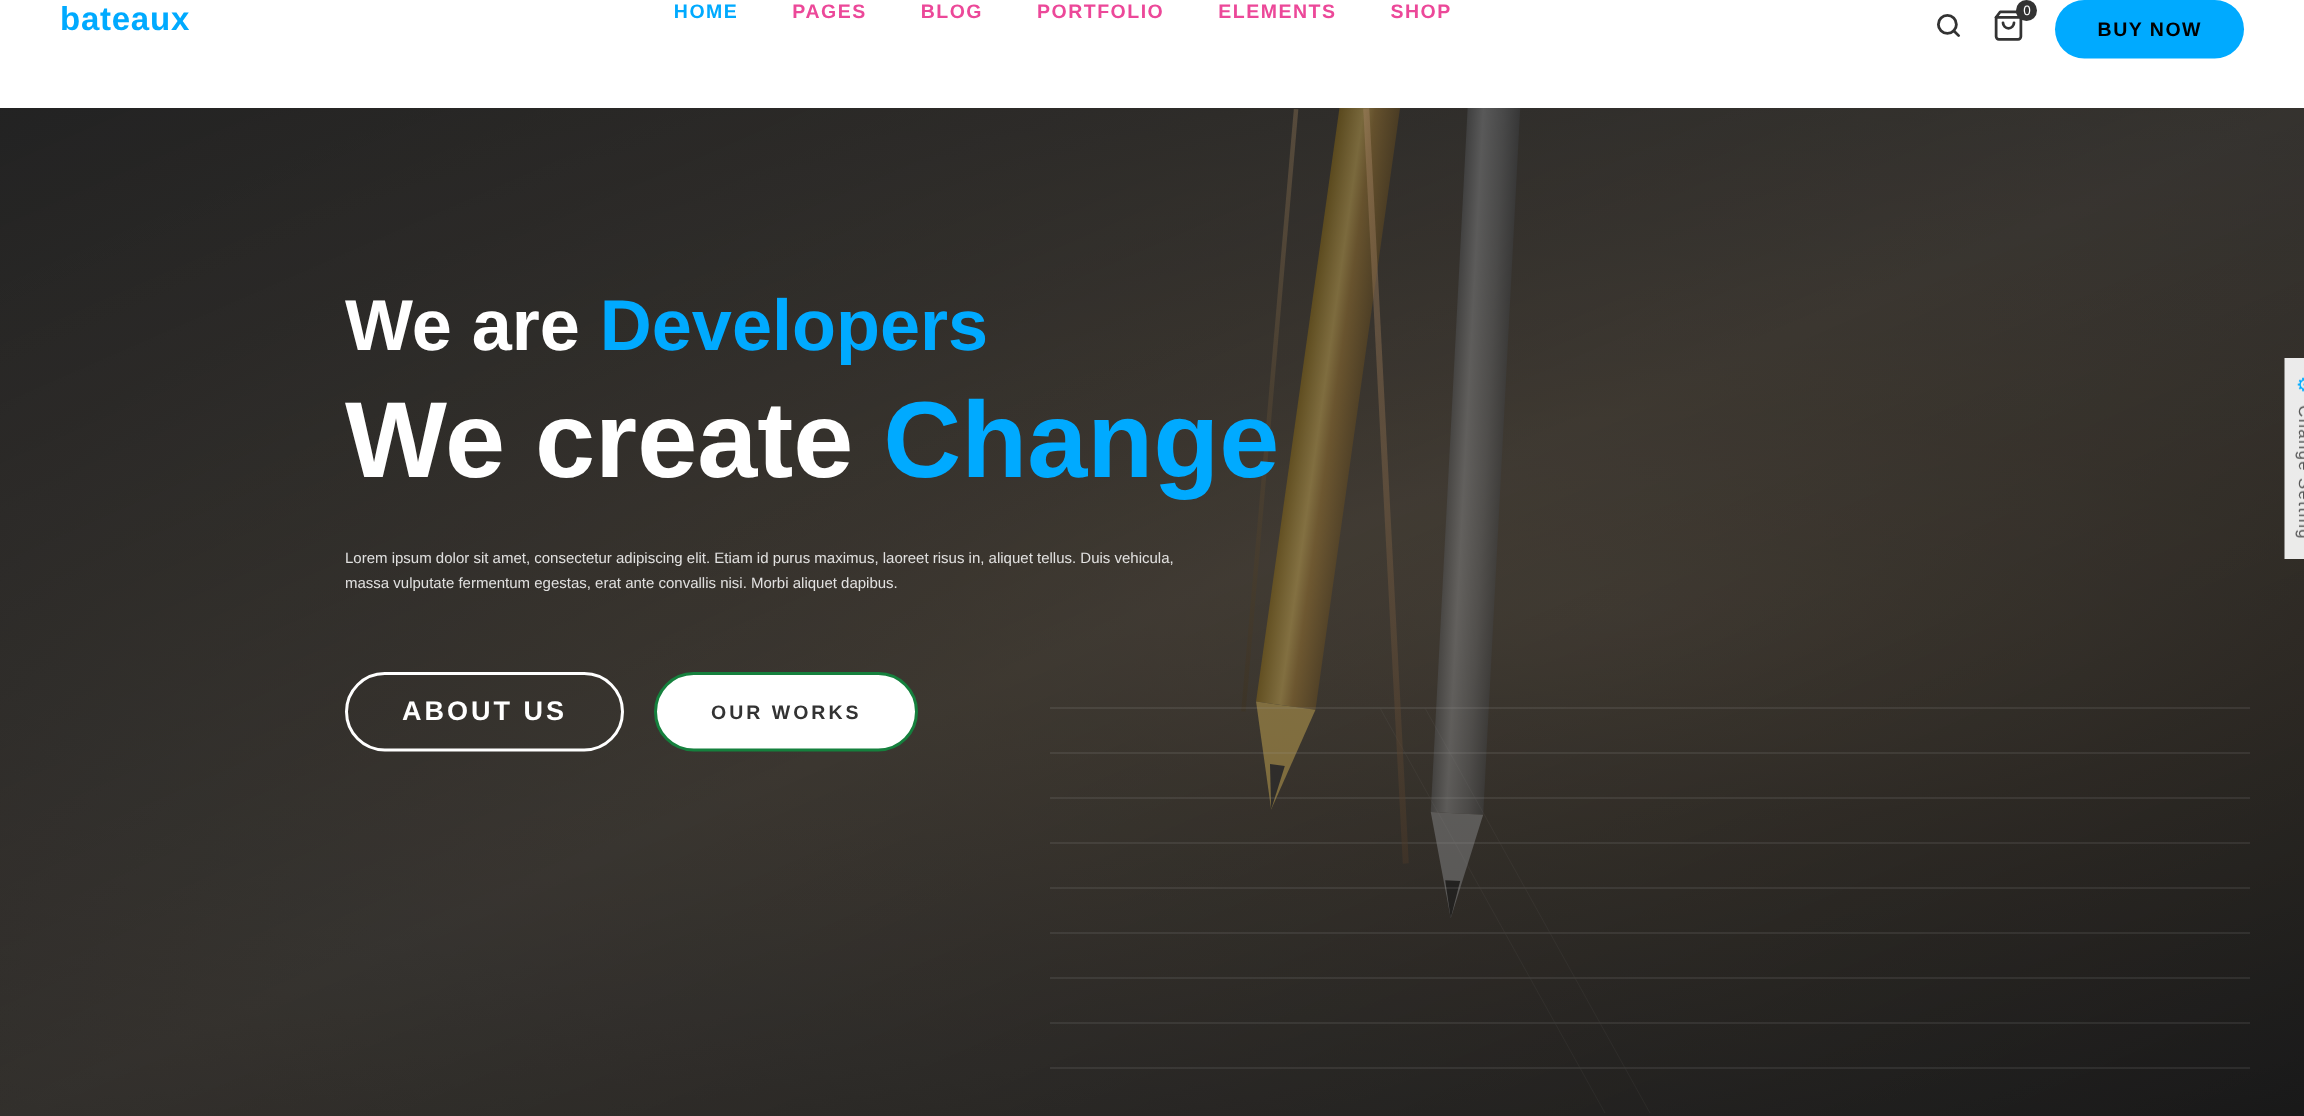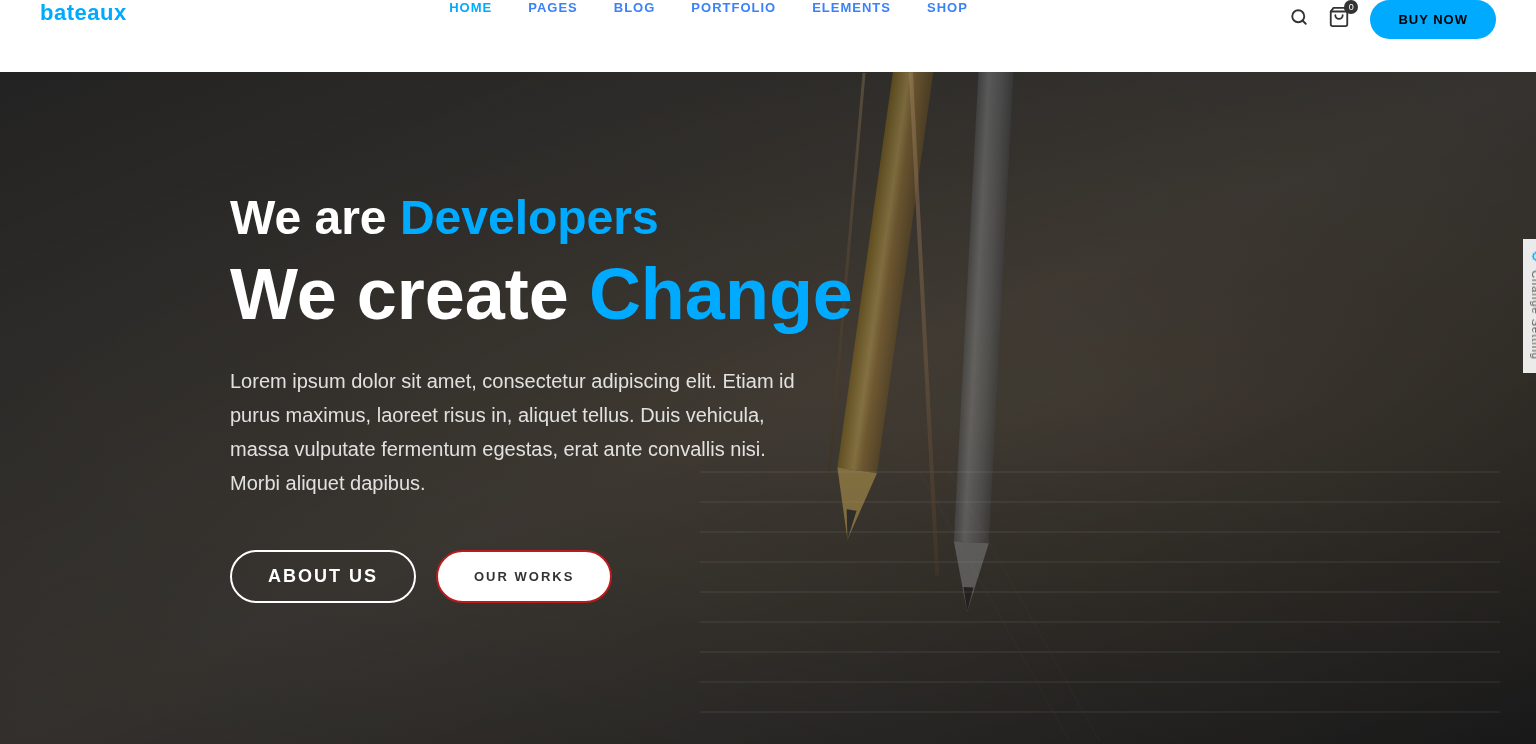--- a/index.html
+++ b/index.html
@@ -38,21 +38,21 @@
       display: flex;
       align-items: center;
       gap: 36px;
     }
 
     .nav-item {
       font-size: 13px;
       font-weight: 600;
       letter-spacing: 1px;
       text-transform: uppercase;
-      color: #3b82f6;
+      color: #ec4899;
       cursor: pointer;
       text-decoration: none;
     }
 
     .nav-item.active {
       color: #00aaff;
     }
 
     .header-right {
       display: flex;
@@ -170,21 +170,21 @@
       margin-bottom: 30px;
     }
 
     .hero-title-line1 .accent,
     .hero-title-line2 .accent {
       color: #00aaff;
     }
 
     .hero-description {
       max-width: 580px;
-      font-size: 20px;
+      font-size: 10px;
       color: rgba(255,255,255,0.85);
       line-height: 1.7;
       margin-bottom: 50px;
     }
 
     .hero-buttons {
       display: flex;
       gap: 20px;
     }
 
@@ -197,21 +197,21 @@
       font-size: 18px;
       font-weight: 700;
       letter-spacing: 2px;
       text-transform: uppercase;
       cursor: pointer;
     }
 
     .btn-works {
       background: #fff;
       color: #333;
-      border: 2px solid #b91c1c;
+      border: 2px solid #15803d;
       border-radius: 30px;
       padding: 14px 36px;
       font-size: 13px;
       font-weight: 700;
       letter-spacing: 2px;
       text-transform: uppercase;
       cursor: pointer;
     }
 
     

